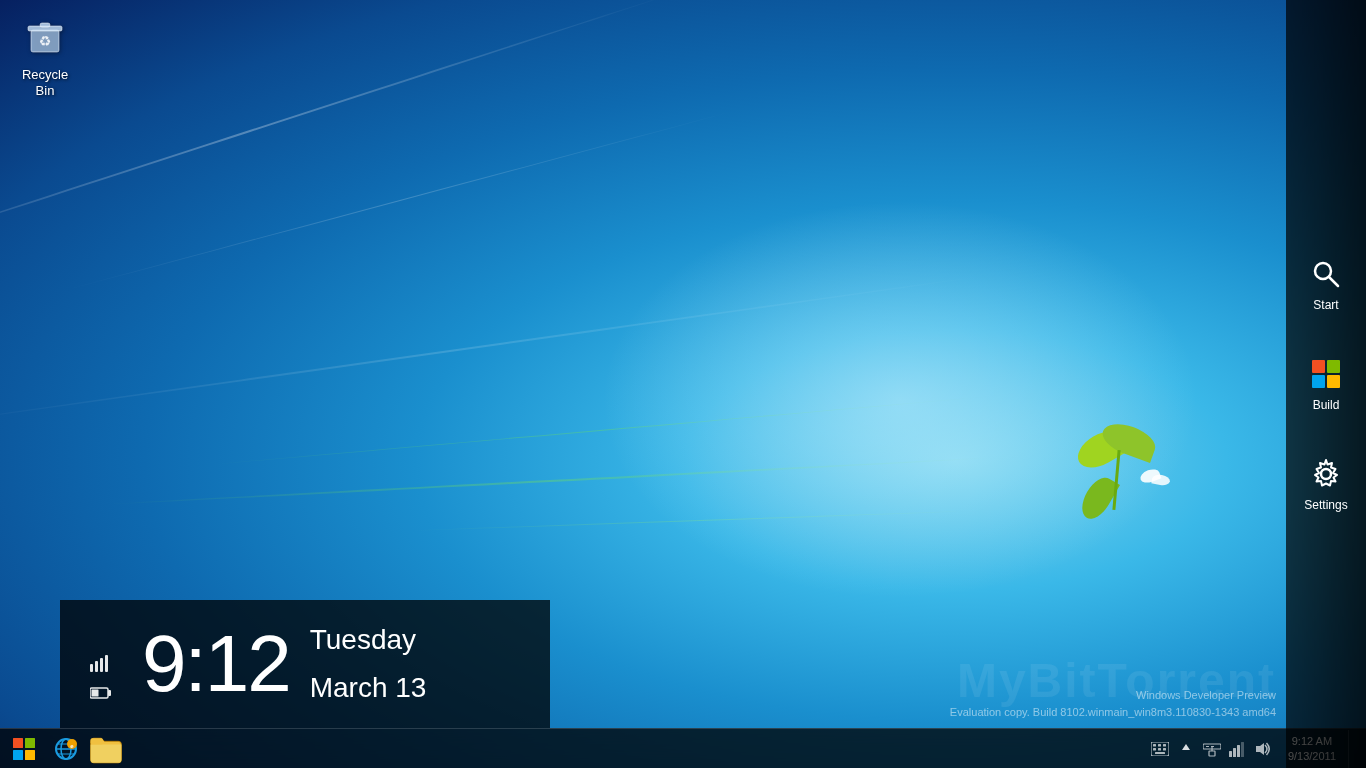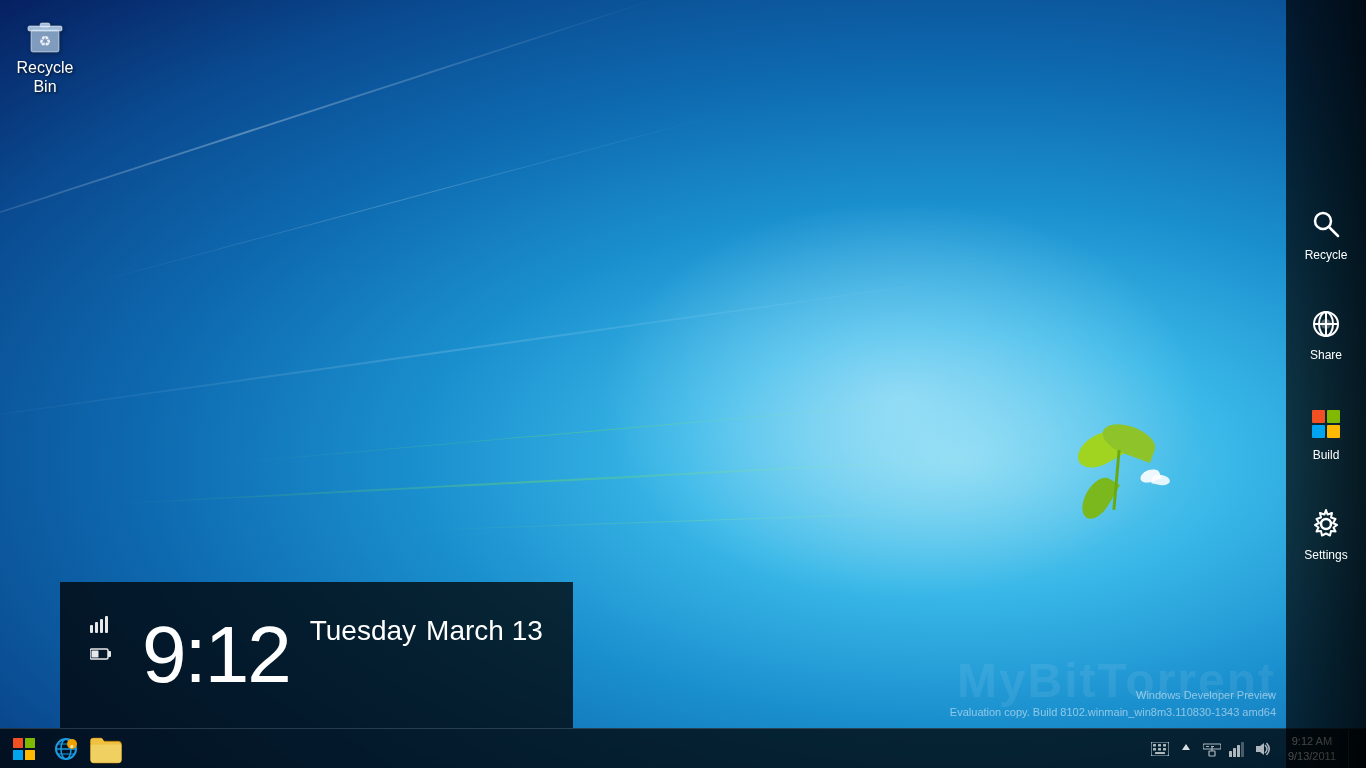--- a/index.html
+++ b/index.html
@@ -155,23 +155,23 @@
       display: flex;
       align-items: center;
       justify-content: center;
     }
     .recycle-icon svg {
       width: 44px; height: 44px;
       filter: drop-shadow(1px 1px 2px rgba(0,0,0,0.5));
     }
     .recycle-label {
       color: white;
-      font-size: 16px;
+      font-size: 13px;
       text-align: center;
-      margin-top: 0;
+      margin-top: 9px;
       text-shadow: 1px 1px 3px rgba(0,0,0,0.8);
       line-height: 1.2;
     }
 
     
     #taskbar {
       position: absolute;
       bottom: 0; left: 0;
       width: 1366px;
       height: 40px;
@@ -292,23 +292,23 @@
       color: white;
       text-align: center;
     }
 
     
     #clock-overlay {
       position: absolute;
       bottom: 40px; left: 60px;
       background: rgba(0,0,0,0.75);
       color: white;
-      padding: 33px 30px;
-      display: flex;
-      align-items: flex-start;
+      padding: 24px 30px;
+      display: flex;
+      align-items: flex-end;
       gap: 20px;
       min-width: 490px;
     }
 
     .clock-icons {
       display: flex;
       flex-direction: column;
       gap: 10px;
       padding-right: 10px;
     }
@@ -326,22 +326,22 @@
     .clock-time {
       font-size: 80px;
       font-weight: 200;
       letter-spacing: -2px;
       line-height: 1;
       color: white;
     }
 
     .clock-date {
       display: flex;
-      flex-direction: row;
-      gap: 10px;
+      flex-direction: column;
+      gap: 16px;
       color: white;
     }
     .clock-day { font-size: 28px; font-weight: 300; }
     .clock-date-text { font-size: 28px; font-weight: 300; }
 
     
     #build-info {
       position: absolute;
       bottom: 48px;
       right: 90px;
@@ -437,35 +437,23 @@
 
 <div id="charms-bar">
 
   <div class="charm-item">
     <div class="charm-icon">
       <svg viewBox="0 0 32 32" xmlns="http://www.w3.org/2000/svg">
         <circle cx="13" cy="13" r="8" stroke="white" stroke-width="2.5" fill="none"></circle>
         <line x1="19" y1="19" x2="28" y2="28" stroke="white" stroke-width="2.5" stroke-linecap="round"></line>
       </svg>
     </div>
-    <div class="charm-label">Recycle</div>
-  </div>
-
-  <div class="charm-item">
-    <div class="charm-icon">
-      <svg viewBox="0 0 32 32" xmlns="http://www.w3.org/2000/svg">
-        <circle cx="16" cy="16" r="12" stroke="white" stroke-width="2" fill="none"></circle>
-        <circle cx="16" cy="16" r="5" fill="white" opacity="0.3"></circle>
-        <line x1="16" y1="4" x2="16" y2="28" stroke="white" stroke-width="2"></line>
-        <line x1="4" y1="16" x2="28" y2="16" stroke="white" stroke-width="2"></line>
-        <ellipse cx="16" cy="16" rx="7" ry="12" stroke="white" stroke-width="2" fill="none"></ellipse>
-      </svg>
-    </div>
-    <div class="charm-label">Share</div>
-  </div>
+    <div class="charm-label">Start</div>
+  </div>
+
 
   <div class="charm-item">
     <div class="charm-icon">
       <svg viewBox="0 0 32 32" xmlns="http://www.w3.org/2000/svg">
         <rect x="2" y="2" width="13" height="13" fill="#f25022" rx="1"></rect>
         <rect x="17" y="2" width="13" height="13" fill="#7fba00" rx="1"></rect>
         <rect x="2" y="17" width="13" height="13" fill="#00a4ef" rx="1"></rect>
         <rect x="17" y="17" width="13" height="13" fill="#ffb900" rx="1"></rect>
       </svg>
     </div>

